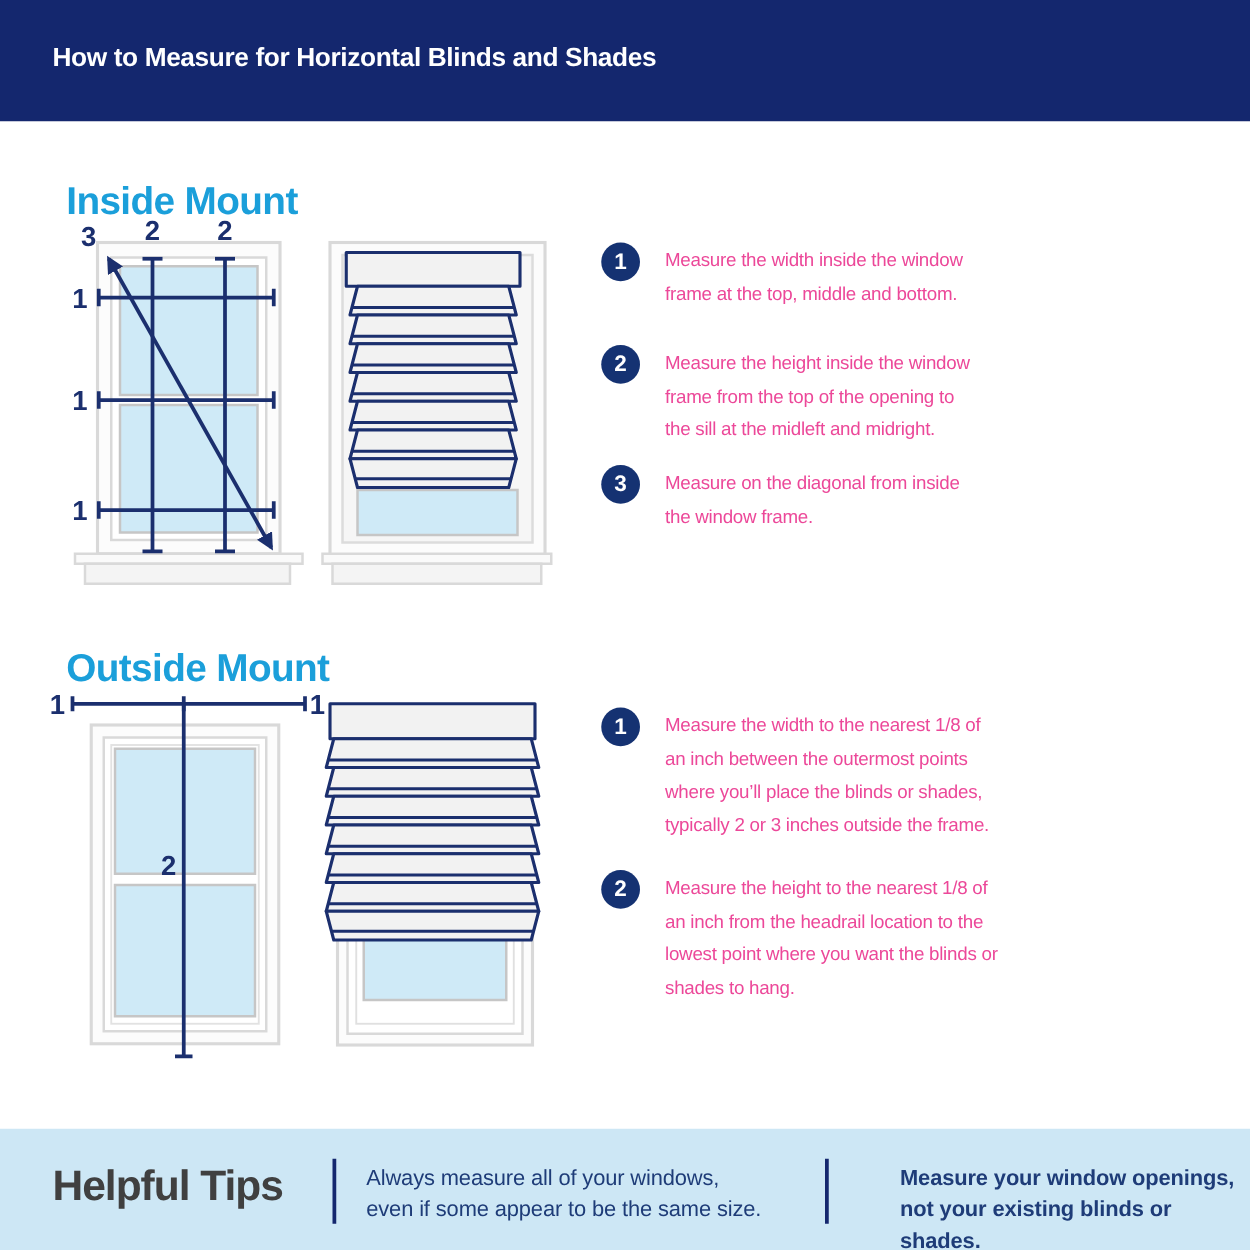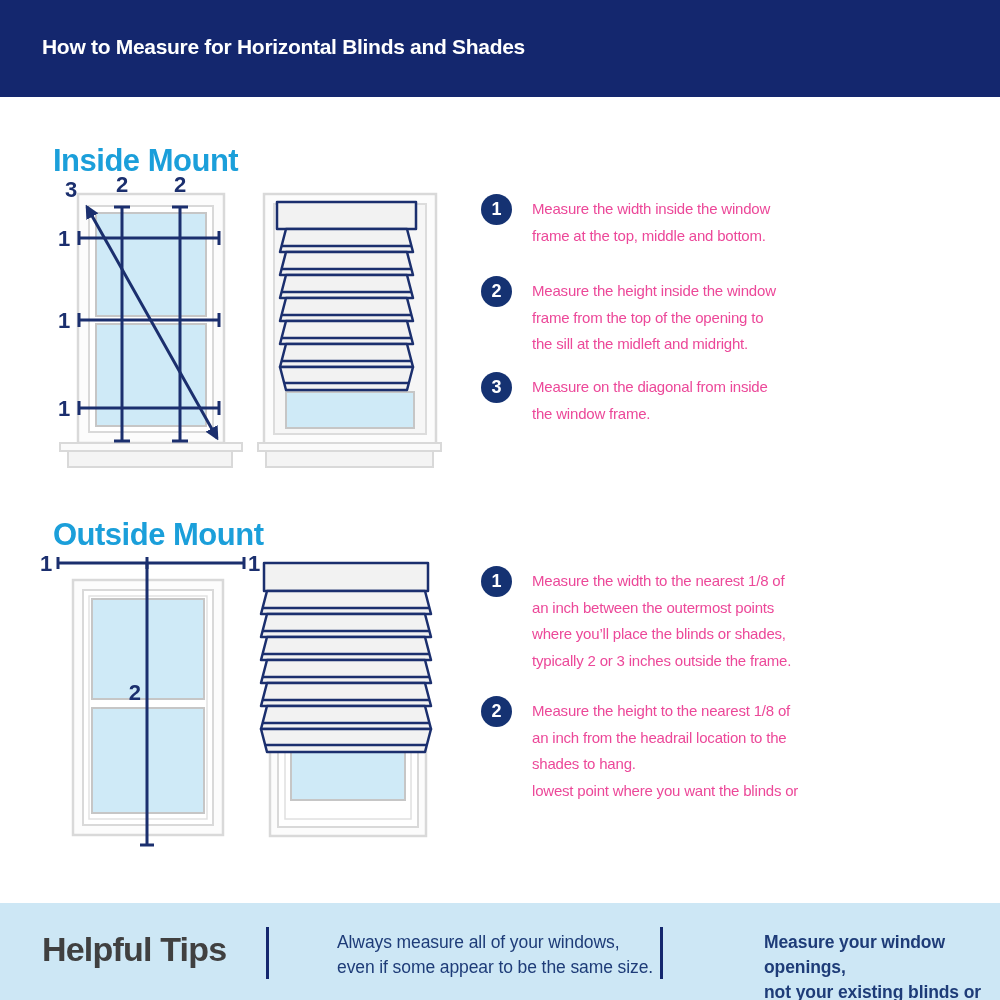--- a/index.html
+++ b/index.html
@@ -48,21 +48,21 @@
   
   .footer{position:absolute;left:0;top:903px;width:1000px;height:97px;background:#cde7f5;}
   .footer-title{
     position:absolute;left:42px;top:27px;margin:0;
     font-size:34px;font-weight:bold;color:#404040;letter-spacing:-0.8px;
   }
   .vdiv{position:absolute;top:24px;width:3px;height:52px;background:#14276e;}
   #div1{left:266px;}
   #div2{left:660px;}
   .tip{
-    position:absolute;top:27px;font-size:17.5px;line-height:25px;color:#1e3c78;letter-spacing:-0.1px;margin-left:44px;
+    position:absolute;top:27px;font-size:17.5px;line-height:25px;color:#1e3c78;letter-spacing:-0.1px;
   }
   #tip1{left:293px;}
   #tip2{left:720px;font-weight:bold;}
   .tip span{display:block;}
 </style>
 </head>
 <body>
 
 <div class="canvas">
 
@@ -228,22 +228,22 @@
       <span>an inch between the outermost points</span>
       <span>where you’ll place the blinds or shades,</span>
       <span>typically 2 or 3 inches outside the frame.</span>
     </div>
   </div>
   <div class="step" id="os2">
     <div class="step-badge">2</div>
     <div class="step-text">
       <span>Measure the height to the nearest 1/8 of</span>
       <span>an inch from the headrail location to the</span>
+      <span>lowest point where you want the blinds or</span>
       <span>shades to hang.</span>
-      <span>lowest point where you want the blinds or</span>
     </div>
   </div>
 
   <footer class="footer">
     <h2 class="footer-title">Helpful Tips</h2>
     <div class="vdiv" id="div1"></div>
     <div class="tip" id="tip1">
       <span>Always measure all of your windows,</span>
       <span>even if some appear to be the same size.</span>
     </div>

